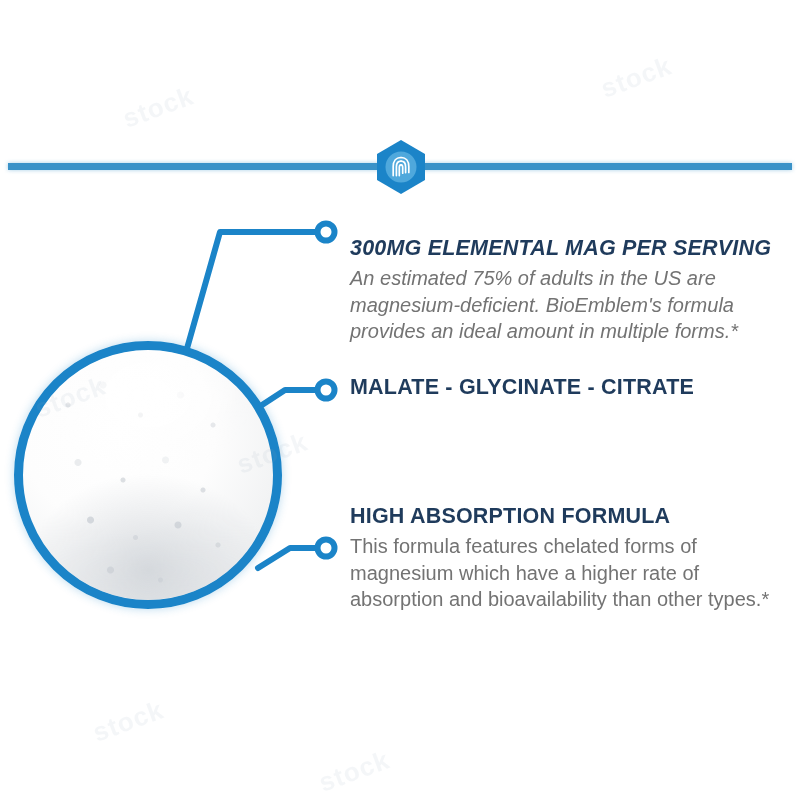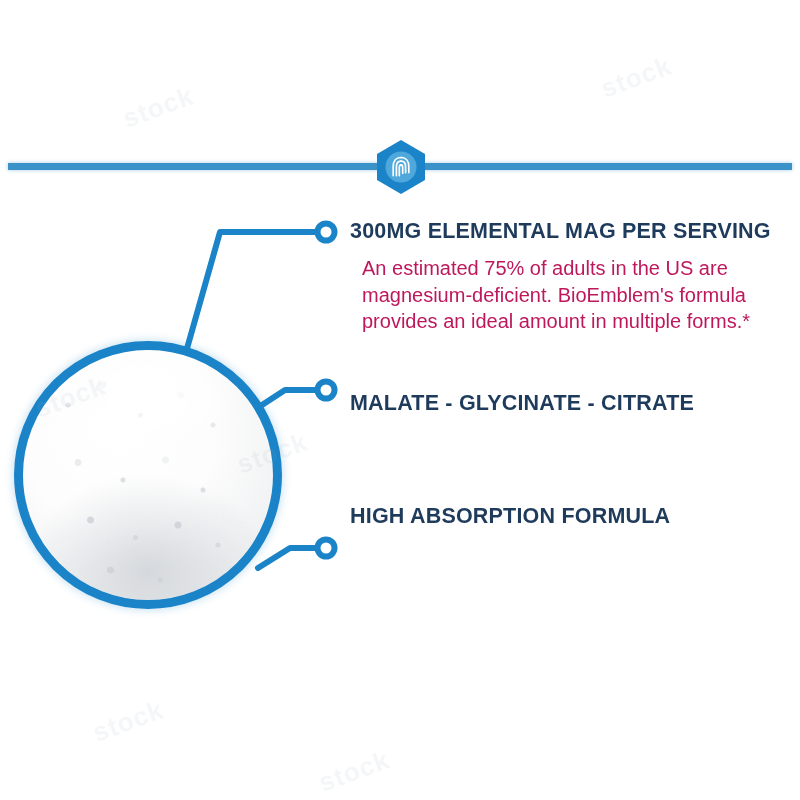--- a/index.html
+++ b/index.html
@@ -95,36 +95,36 @@
     height: 800px;
     pointer-events: none;
   }
 
   
   .callout {
     position: absolute;
     left: 350px;
     width: 440px;
   }
-  .callout-1 { top: 219px; }
-  .callout-2 { top: 391px; }
+  .callout-1 { top: 236px; font-style: italic; }
+  .callout-2 { top: 375px; }
   .callout-3 { top: 504px; }
 
   .callout-heading {
     margin: 0 0 5px 0;
     color: #1F3B5C;
     font-size: 21.5px;
     font-weight: bold;
     letter-spacing: 0.2px;
     line-height: 1.12;
     white-space: nowrap;
   }
   .callout-body {
-    margin: 12px;
-    color: #be185d;
+    margin: 0;
+    color: #737373;
     font-size: 20px;
     line-height: 1.33;
     font-weight: 400;
   }
 
   
   .watermark {
     position: absolute;
     color: rgba(150,170,190,0.10);
     font-size: 26px;
@@ -196,15 +196,16 @@
     <p class="callout-heading">300MG ELEMENTAL MAG PER SERVING</p>
     <p class="callout-body">An estimated 75% of adults in the US are magnesium-deficient. BioEmblem's formula provides an ideal amount in multiple forms.*</p>
   </div>
 
   <div class="callout callout-2">
     <p class="callout-heading">MALATE - GLYCINATE - CITRATE</p>
   </div>
 
   <div class="callout callout-3">
     <p class="callout-heading">HIGH ABSORPTION FORMULA</p>
+    <p class="callout-body">This formula features chelated forms of magnesium which have a higher rate of absorption and bioavailability than other types.*</p>
   </div>
 
 </div>
 
 </body></html>

